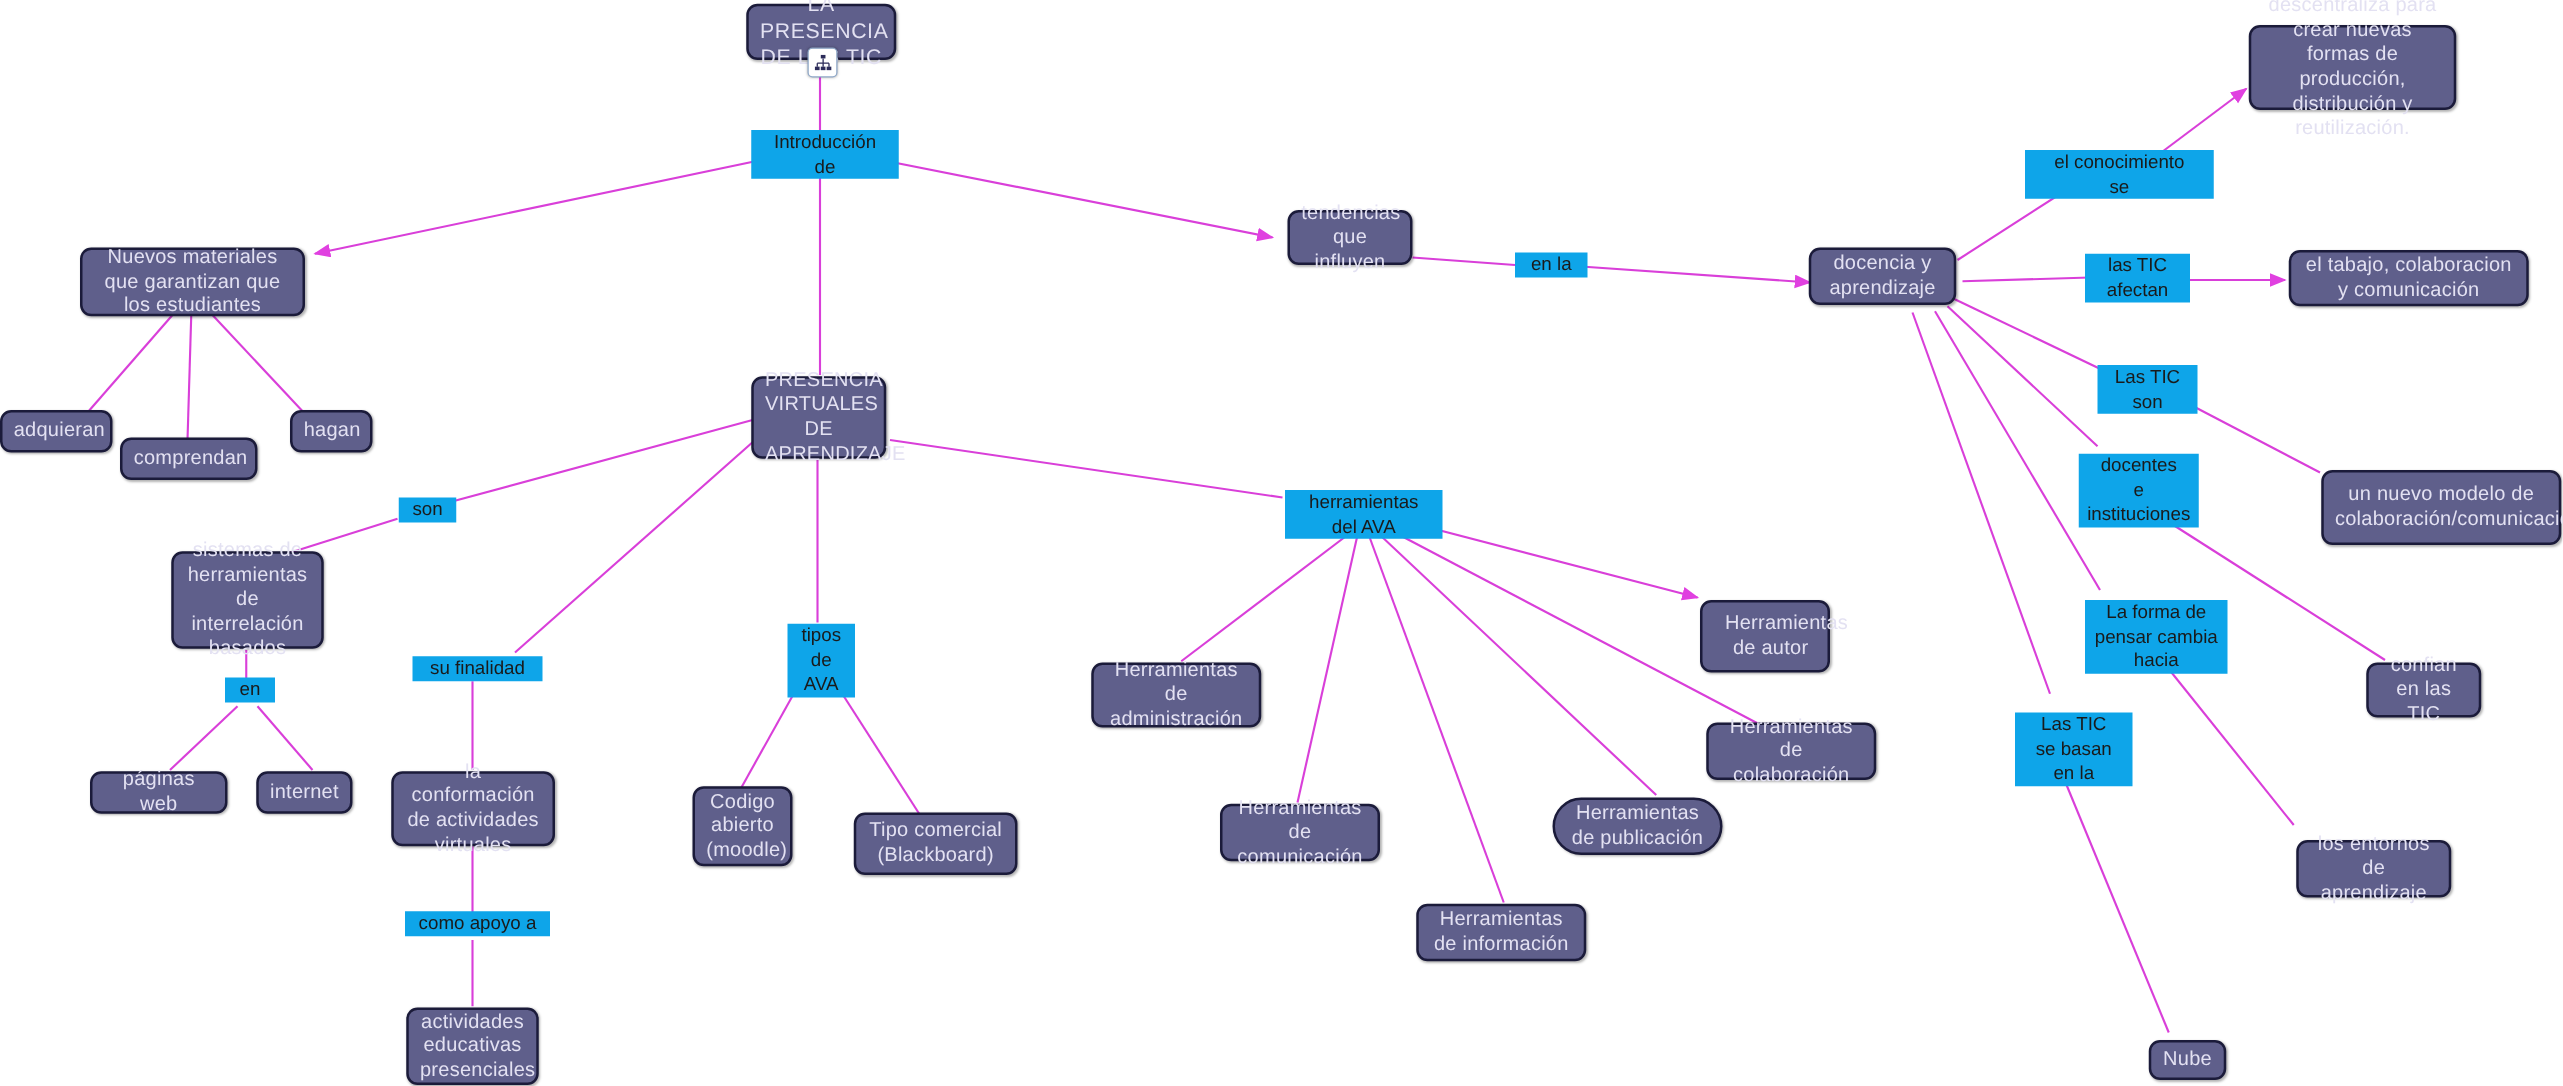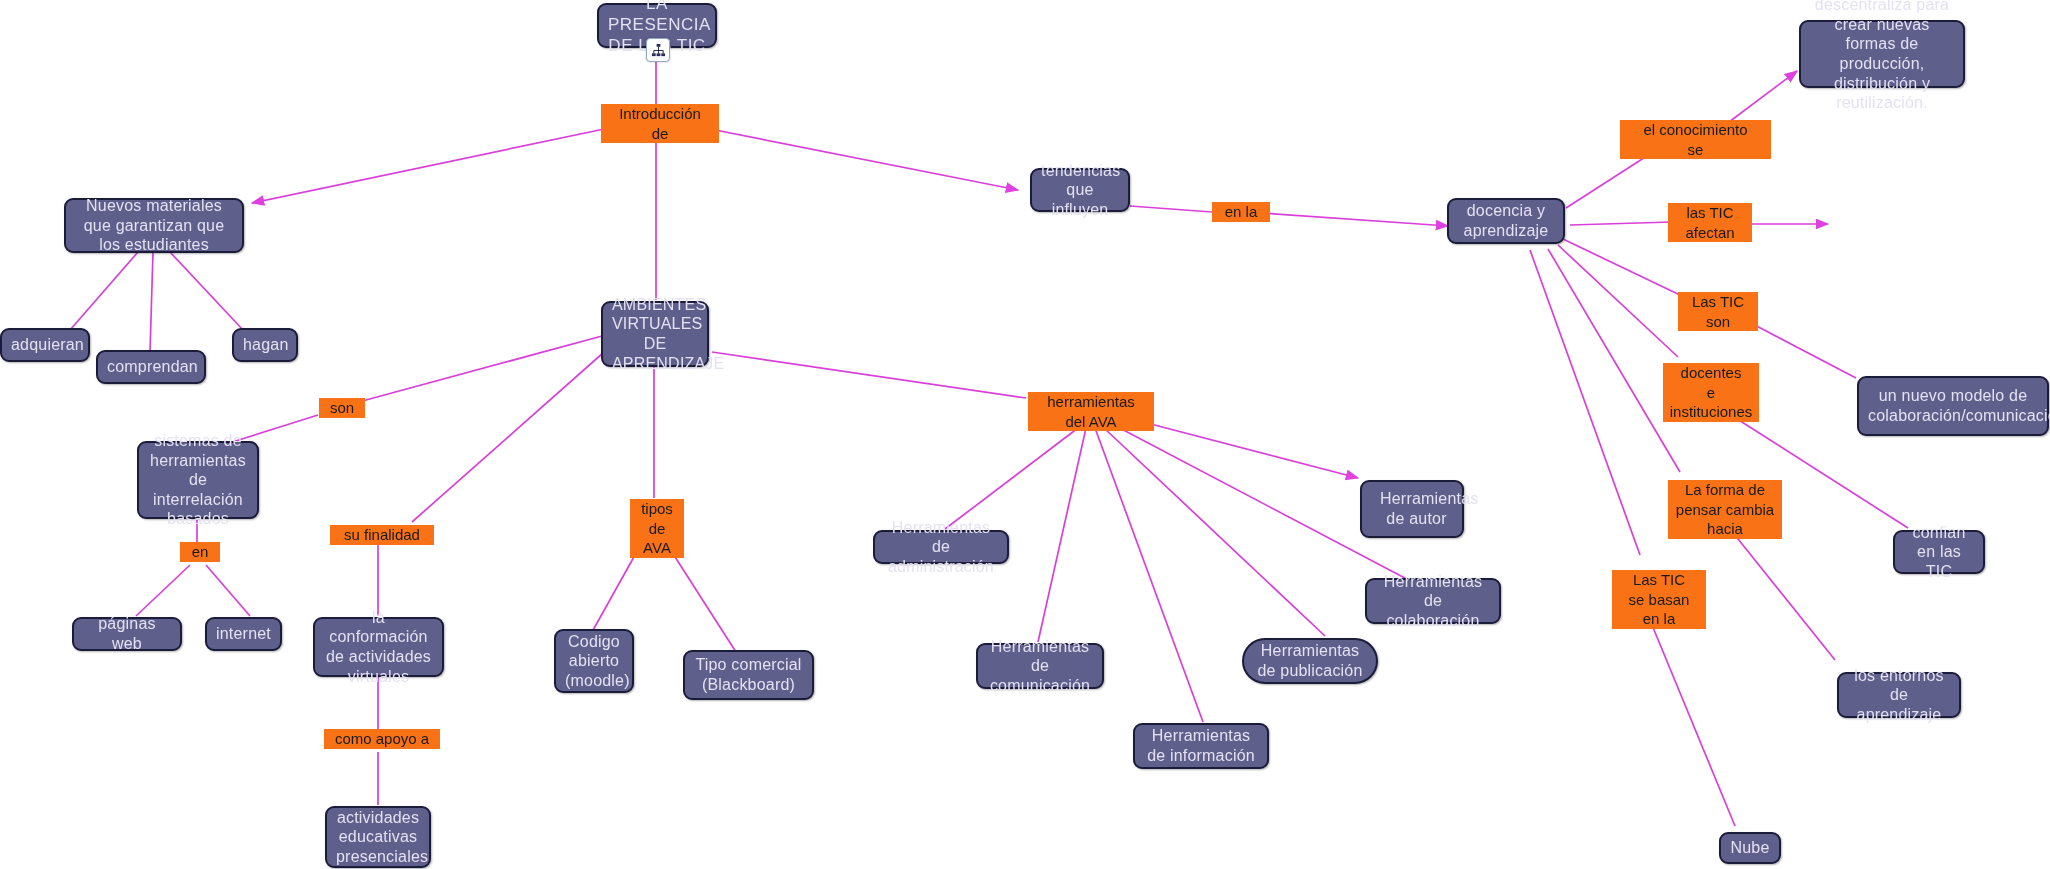--- a/index.html
+++ b/index.html
@@ -33,21 +33,21 @@
   .node.root{font-size:17px;letter-spacing:.5px;}
   .node.small{font-size:16px;}
 
   
   .linkword{
     position:absolute;
     color:#1a1a1a;
     font-size:15px;
     line-height:1.3;
     text-align:center;
-    background:#f97316;
+    background:#0ea5e9;
     padding:0 3px;
     white-space:pre-line;
     z-index:4;
   }
 
   
   .tree-icon{
     position:absolute;
     width:22px;height:22px;
     background:#ffffff;
@@ -163,39 +163,42 @@
   </div>
 
   <div class="node" style="left:1447px;top:198px;width:118px;height:46px;">
     <span>docencia y aprendizaje</span>
   </div>
 
   <div class="node" style="left:1799px;top:20px;width:166px;height:68px;">
     <span>descentraliza para crear nuevas formas de producción, distribución y reutilización.</span>
   </div>
 
+  <div class="node" style="left:1831px;top:200px;width:192px;height:45px;">
+    <span>el tabajo, colaboracion y comunicación</span>
+  </div>
 
   <div class="node" style="left:1857px;top:376px;width:192px;height:60px;">
     <span>un nuevo modelo de colaboración/comunicación</span>
   </div>
 
   <div class="node" style="left:1893px;top:530px;width:92px;height:44px;">
     <span>confian en las TIC</span>
   </div>
 
   <div class="node" style="left:1837px;top:672px;width:124px;height:46px;">
     <span>los entornos de aprendizaje</span>
   </div>
 
   <div class="node small" style="left:1719px;top:832px;width:62px;height:32px;">
     <span>Nube</span>
   </div>
 
   <div class="node" style="left:601px;top:301px;width:108px;height:66px;">
-    <span>AMBIENTES VIRTUALES DE APRENDIZAJE</span>
+    <span>PRESENCIA VIRTUALES DE APRENDIZAJE</span>
   </div>
 
   <div class="node" style="left:137px;top:441px;width:122px;height:78px;text-align:center;">
     <span>sistemas de herramientas de interrelación basados</span>
   </div>
 
   <div class="node small" style="left:72px;top:617px;width:110px;height:34px;">
     <span>páginas web</span>
   </div>
   <div class="node small" style="left:205px;top:617px;width:77px;height:34px;">
@@ -210,21 +213,21 @@
     <span>actividades educativas presenciales</span>
   </div>
 
   <div class="node" style="left:554px;top:629px;width:80px;height:64px;">
     <span>Codigo abierto (moodle)</span>
   </div>
   <div class="node" style="left:683px;top:650px;width:131px;height:50px;">
     <span>Tipo comercial (Blackboard)</span>
   </div>
 
-  <div class="node" style="left:873px;top:530px;width:136px;height:34px;">
+  <div class="node" style="left:873px;top:530px;width:136px;height:52px;">
     <span>Herramientas de administración</span>
   </div>
   <div class="node" style="left:976px;top:643px;width:128px;height:46px;">
     <span>Herramientas de comunicación</span>
   </div>
   <div class="node" style="left:1133px;top:723px;width:136px;height:46px;">
     <span>Herramientas de información</span>
   </div>
   <div class="node" style="left:1242px;top:638px;width:136px;height:46px;border-radius:23px;">
     <span>Herramientas de publicación</span>

